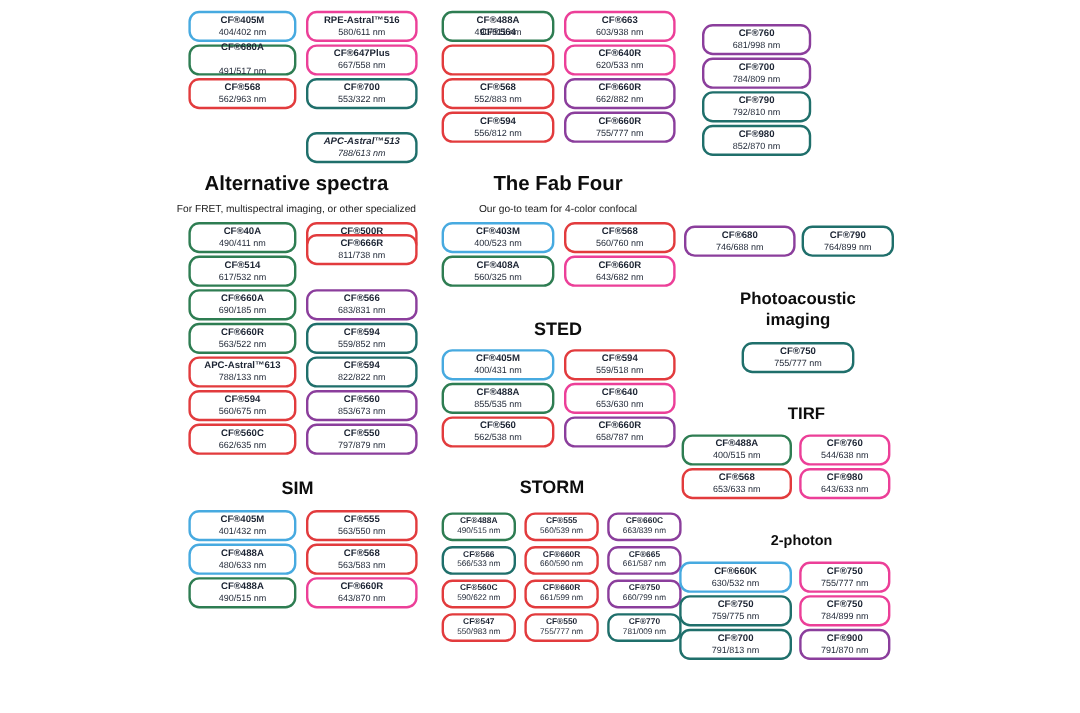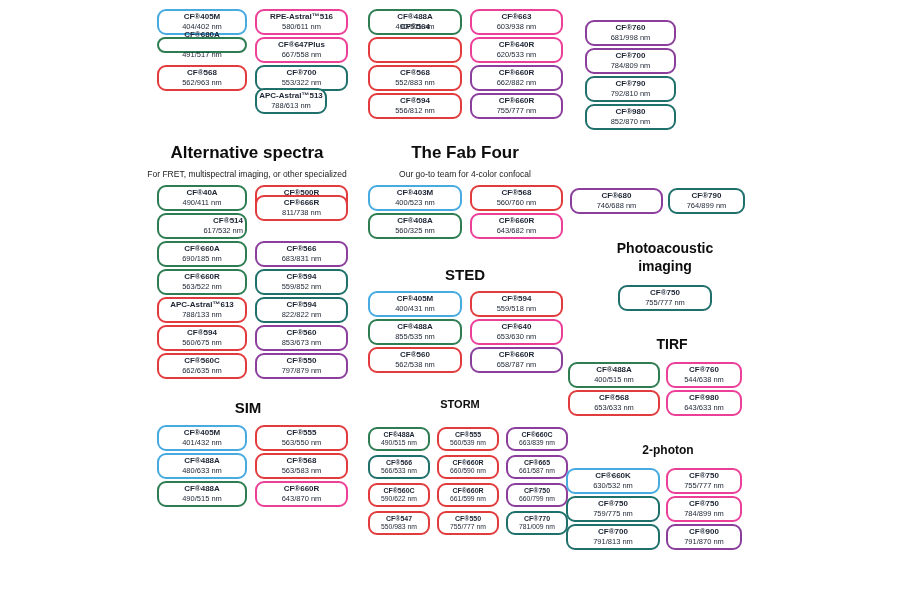--- a/index.html
+++ b/index.html
@@ -28,47 +28,47 @@
 </head>
 <body>
 
 <div id="canvas">
     <div class="heading" style="left: 247px; top: 142px; font-size: 17px;"><span>Alternative spectra</span><span class="sub">For FRET, multispectral imaging, or other specialized</span></div>
     <div class="heading" style="left: 465px; top: 142px; font-size: 17px;"><span>The Fab Four</span><span class="sub">Our go-to team for 4-color confocal</span></div>
     <div class="heading" style="left: 465px; top: 266px; font-size: 15px;"><span>STED</span></div>
     <div class="heading wrap" style="left: 665px; top: 240px; font-size: 14px; width: 110px;"><span>Photoacoustic imaging</span></div>
     <div class="heading" style="left: 672px; top: 336px; font-size: 14px;"><span>TIRF</span></div>
     <div class="heading" style="left: 248px; top: 399px; font-size: 15px;"><span>SIM</span></div>
-    <div class="heading" style="left: 460px; top: 398px; font-size: 11px;"><span>STORM</span></div>
+    <div class="heading" style="left: 460px; top: 398px; font-size: 15px;"><span>STORM</span></div>
     <div class="heading" style="left: 668px; top: 443px; font-size: 12px;"><span>2-photon</span></div>
     <div class="dye-box" style="left: 157px; top: 9px; width: 90px; height: 26px; border-color: rgb(71, 170, 224);">
       <div class="dye-name">CF®405M</div>
       <div class="dye-value">404/402 nm</div>
     </div>
-    <div class="dye-box" style="left: 157px; top: 37px; width: 90px; height: 16px; border-color: rgb(46, 125, 82); gap: 10px;">
+    <div class="dye-box" style="left: 157px; top: 37px; width: 90px; height: 26px; border-color: rgb(46, 125, 82); gap: 10px;">
       <div class="dye-name">CF®680A</div>
       <div class="dye-value">491/517 nm</div>
     </div>
     <div class="dye-box" style="left: 157px; top: 65px; width: 90px; height: 26px; border-color: rgb(226, 59, 61);">
       <div class="dye-name">CF®568</div>
       <div class="dye-value">562/963 nm</div>
     </div>
     <div class="dye-box" style="left: 255px; top: 9px; width: 93px; height: 26px; border-color: rgb(236, 63, 152);">
       <div class="dye-name">RPE-Astral™516</div>
       <div class="dye-value">580/611 nm</div>
     </div>
     <div class="dye-box" style="left: 255px; top: 37px; width: 93px; height: 26px; border-color: rgb(236, 63, 152);">
       <div class="dye-name">CF®647Plus</div>
       <div class="dye-value">667/558 nm</div>
     </div>
     <div class="dye-box" style="left: 255px; top: 65px; width: 93px; height: 26px; border-color: rgb(31, 111, 107);">
       <div class="dye-name">CF®700</div>
       <div class="dye-value">553/322 nm</div>
     </div>
-    <div class="dye-box" style="left: 255px; top: 88px; width: 72px; height: 26px; border-color: rgb(31, 111, 107);">
+    <div class="dye-box" style="left: 255px; top: 110px; width: 93px; height: 26px; border-color: rgb(31, 111, 107); font-style: italic;">
       <div class="dye-name">APC-Astral™513</div>
       <div class="dye-value">788/613 nm</div>
     </div>
     <div class="dye-box" style="left: 368px; top: 9px; width: 94px; height: 26px; border-color: rgb(46, 125, 82);">
       <div class="dye-name">CF®488A</div>
       <div class="dye-value">490/511 nm</div>
     </div>
     <div class="dye-box" style="left: 368px; top: 37px; width: 94px; height: 26px; border-color: rgb(226, 59, 61); gap: 36px;">
       <div class="dye-name">CF®564</div>
       <div class="dye-value">517/544 nm</div>
@@ -110,21 +110,21 @@
       <div class="dye-value">792/810 nm</div>
     </div>
     <div class="dye-box" style="left: 585px; top: 104px; width: 91px; height: 26px; border-color: rgb(31, 111, 107);">
       <div class="dye-name">CF®980</div>
       <div class="dye-value">852/870 nm</div>
     </div>
     <div class="dye-box" style="left: 157px; top: 185px; width: 90px; height: 26px; border-color: rgb(46, 125, 82);">
       <div class="dye-name">CF®40A</div>
       <div class="dye-value">490/411 nm</div>
     </div>
-    <div class="dye-box" style="left: 157px; top: 213px; width: 90px; height: 26px; border-color: rgb(46, 125, 82); align-items: flex-end;">
+    <div class="dye-box" style="left: 157px; top: 213px; width: 90px; height: 26px; border-color: rgb(46, 125, 82);">
       <div class="dye-name">CF®514</div>
       <div class="dye-value">617/532 nm</div>
     </div>
     <div class="dye-box" style="left: 157px; top: 241px; width: 90px; height: 26px; border-color: rgb(46, 125, 82);">
       <div class="dye-name">CF®660A</div>
       <div class="dye-value">690/185 nm</div>
     </div>
     <div class="dye-box" style="left: 157px; top: 269px; width: 90px; height: 26px; border-color: rgb(46, 125, 82);">
       <div class="dye-name">CF®660R</div>
       <div class="dye-value">563/522 nm</div>

